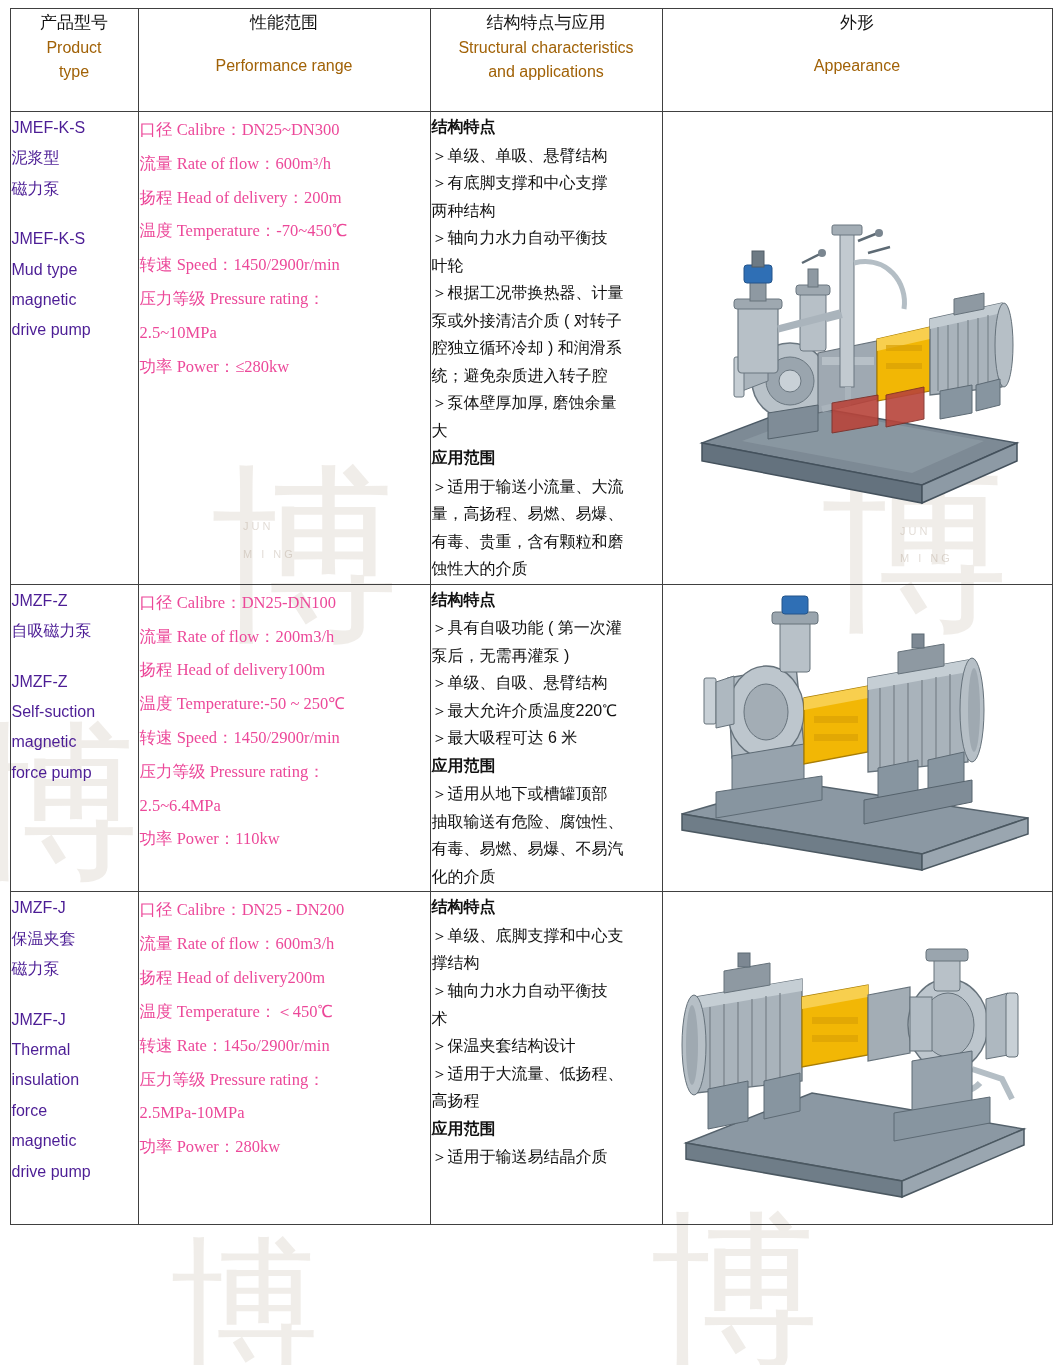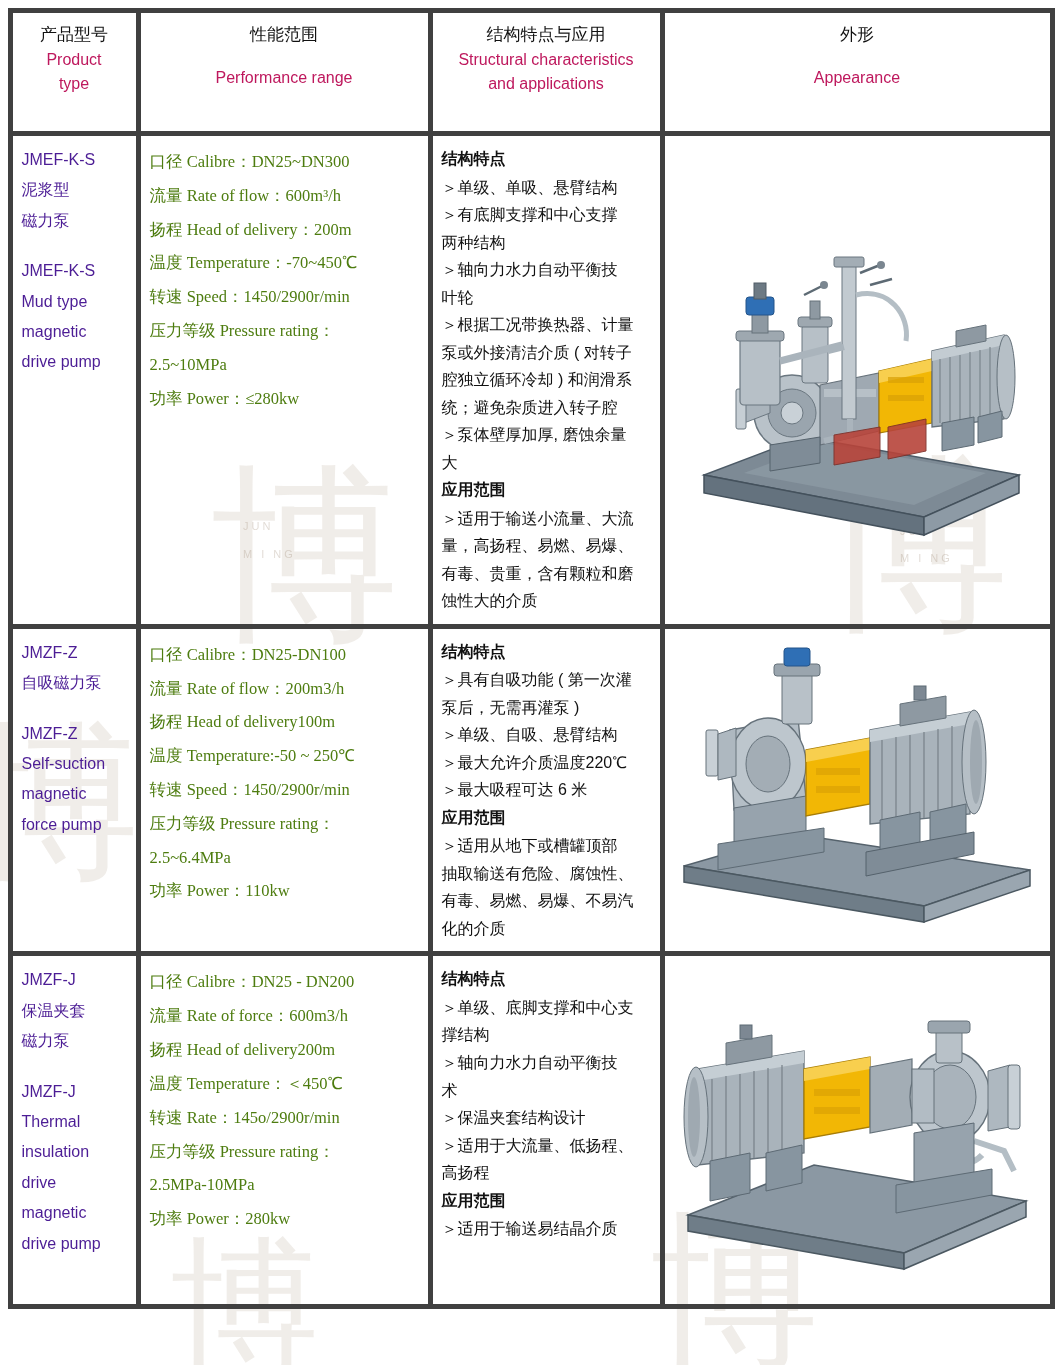--- a/index.html
+++ b/index.html
@@ -50,23 +50,23 @@
   table.spec {
     position: relative;
     z-index: 1;
     width: 1042px;
     margin: 8px auto 0 auto;
     border-collapse: collapse;
     table-layout: fixed;
     background: transparent;
   }
   table.spec td, table.spec th {
-    border: 5px solid #404040;
+    border: 1px solid #404040;
     vertical-align: top;
-    padding: 9px;
+    padding: 1px;
     background: transparent;
   }
   col.c1 { width: 128px; }
   col.c2 { width: 292px; }
   col.c3 { width: 232px; }
   col.c4 { width: 390px; }
 
   thead th {
     text-align: center;
     vertical-align: middle;
@@ -75,37 +75,37 @@
     height: 100px;
   }
   .hd-cn {
     font-size: 17px;
     line-height: 1.5;
     color: #111;
   }
   .hd-en {
     font-size: 16px;
     line-height: 1.5;
-    color: #be185d;
+    color: #a16207;
   }
 
   .cell-pad { padding: 22px 10px 10px 14px; }
 
   .type-cell {
     font-size: 16px;
     line-height: 1.9;
     color: #4c1d95;
   }
   .type-cell .grp { margin-bottom: 20px; }
 
   .perf-cell {
     font-family: "Liberation Serif", serif;
     font-size: 16.5px;
     line-height: 2.05;
-    color: #4d7c0f;
+    color: #ec4899;
     padding: 20px 8px 10px 8px;
   }
   .perf-cell .ln { white-space: normal; }
 
   .struct-cell {
     font-size: 16px;
     line-height: 1.72;
     color: #111;
     padding: 16px 8px 12px 8px;
   }
@@ -378,28 +378,28 @@
         <td class="cell-pad type-cell">
           <div class="grp">
             <div>JMZF-J</div>
             <div>保温夹套</div>
             <div>磁力泵</div>
           </div>
           <div>
             <div>JMZF-J</div>
             <div>Thermal</div>
             <div>insulation</div>
-            <div>drive</div>
+            <div>force</div>
             <div>magnetic</div>
             <div>drive pump</div>
           </div>
         </td>
         <td class="perf-cell">
           <div class="ln">口径 Calibre：DN25 - DN200</div>
-          <div class="ln">流量 Rate of force：600m3/h</div>
+          <div class="ln">流量 Rate of flow：600m3/h</div>
           <div class="ln">扬程 Head of delivery200m</div>
           <div class="ln">温度 Temperature：＜450℃</div>
           <div class="ln">转速 Rate：145o/2900r/min</div>
           <div class="ln">压力等级 Pressure rating：</div>
           <div class="ln">2.5MPa-10MPa</div>
           <div class="ln">功率 Power：280kw</div>
         </td>
         <td class="struct-cell">
           <div class="sub-h">结构特点</div>
           <div class="item">＞单级、底脚支撑和中心支</div>

